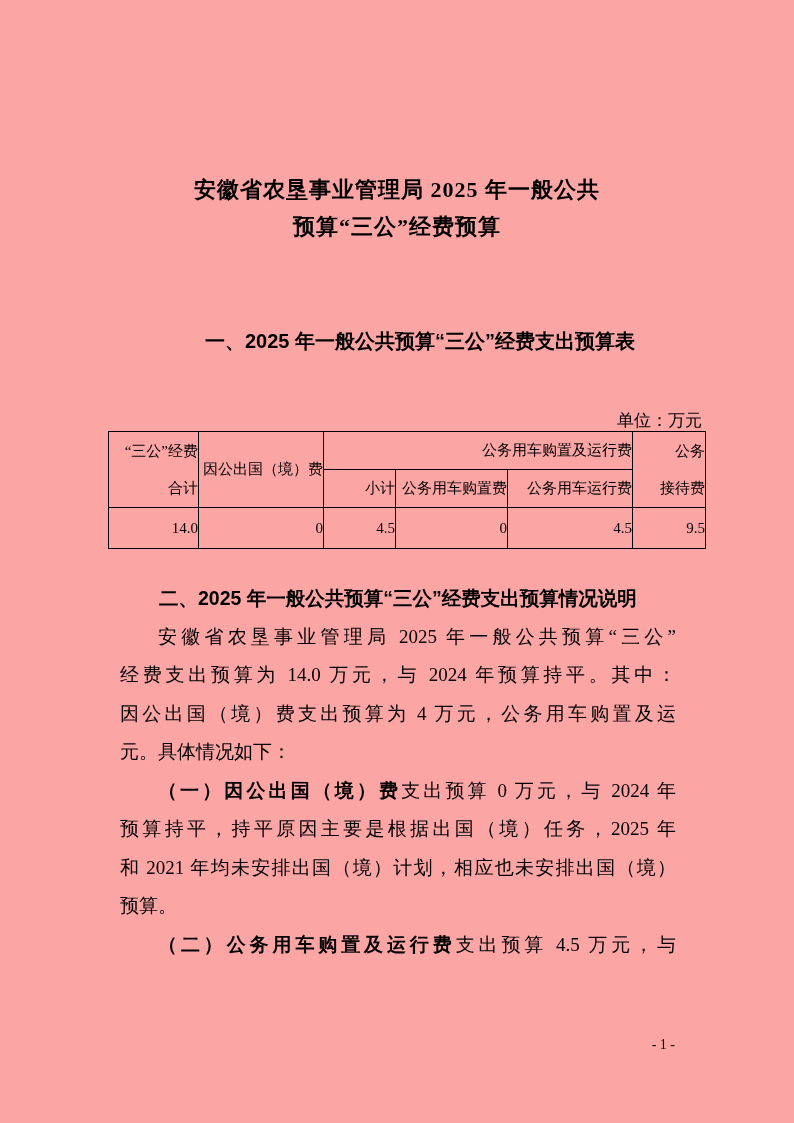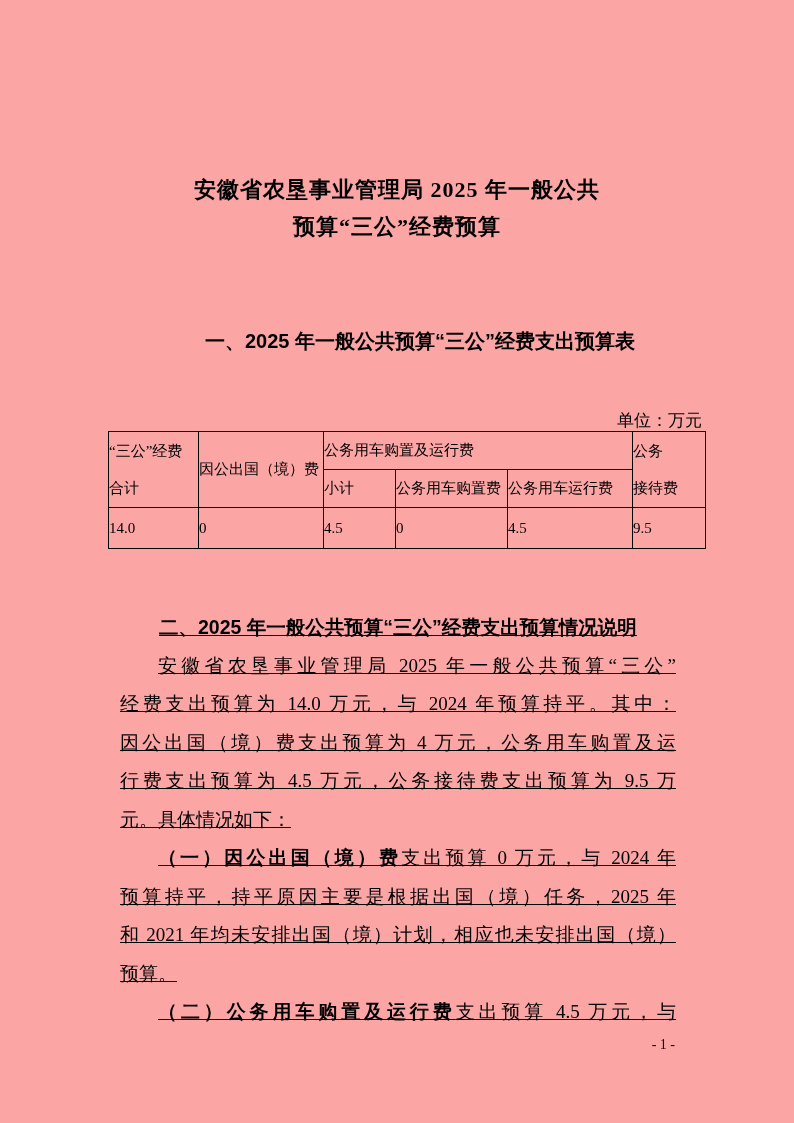--- a/index.html
+++ b/index.html
@@ -34,33 +34,33 @@
     position: absolute; top: 408px; right: 92px;
     font-size: 17px; line-height: 26px;
     white-space: nowrap;
   }
   table.budget {
     position: absolute; top: 431px; left: 108px;
     width: 597px;
     border-collapse: collapse;
     table-layout: fixed;
     font-size: 15px;
-    text-align: left;
+    text-align: right;
   }
   table.budget td {
     border: 1.5px solid #000000;
     vertical-align: middle;
     padding: 0;
   }
   tr.hrow { height: 38px; }
   tr.drow { height: 41px; }
   .two-line { display: block; line-height: 37px; }
   .body-text {
-    position: absolute; top: 608px; left: 120px; width: 556px;
-    font-size: 19px; line-height: 38.5px; text-decoration: underline;
+    position: absolute; top: 579px; left: 120px; width: 556px;
+    font-size: 19px; line-height: 38.5px;
   }
   .line { white-space: nowrap; }
   .fill {
     text-align: justify;
     text-align-last: justify;
     text-justify: inter-character;
   }
   .indent { text-indent: 2em; }
   .s2-heading, .lead {
     font-family: "Liberation Sans", "DejaVu Sans", sans-serif;
@@ -125,21 +125,20 @@
     </tbody>
   </table>
 
   <div class="body-text">
     <div class="line s2-heading" style="text-indent:2em;">二、2025 年一般公共预算“三公”经费支出预算情况说明</div>
 
     <div class="para">
       <div class="line fill indent">安徽省农垦事业管理局 2025 年一般公共预算“三公”</div>
       <div class="line fill">经费支出预算为 14.0 万元，与 2024 年预算持平。其中：</div>
       <div class="line fill">因公出国（境）费支出预算为 4 万元，公务用车购置及运</div>
-      <div class="line fill">行费支出预算为 4.5 万元，公务接待费支出预算为 9.5 万</div>
       <div class="line">元。具体情况如下：</div>
     </div>
 
     <div class="para">
       <div class="line fill indent"><span class="lead">（一）因公出国（境）费</span><span>支出预算 0 万元，与 2024 年</span></div>
       <div class="line fill">预算持平，持平原因主要是根据出国（境）任务，2025 年</div>
       <div class="line fill">和 2021 年均未安排出国（境）计划，相应也未安排出国（境）</div>
       <div class="line">预算。</div>
     </div>
 

